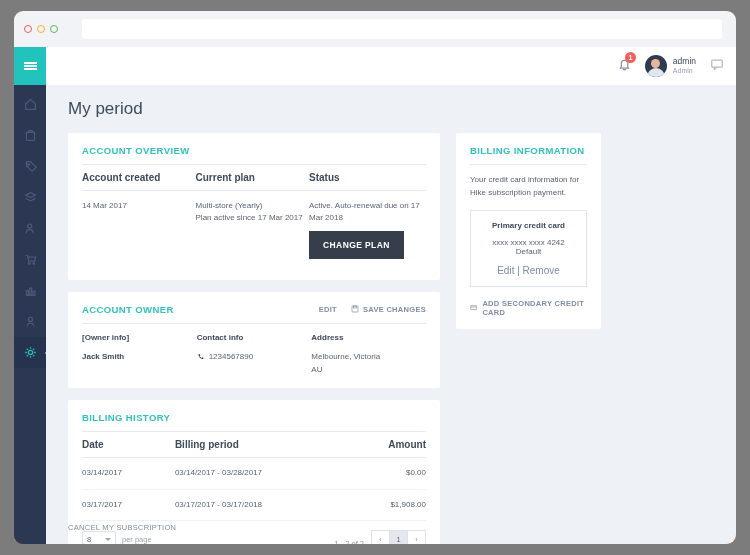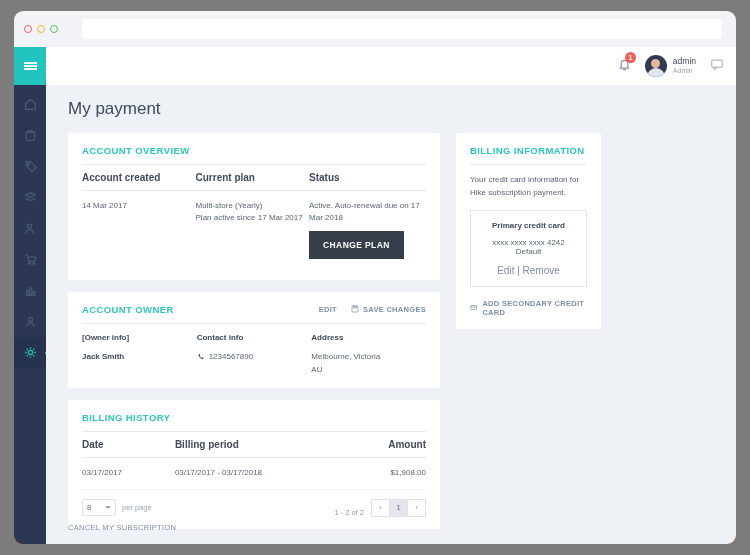--- a/index.html
+++ b/index.html
@@ -270,21 +270,21 @@
         </div>
         <div class="chat">
           <svg viewBox="0 0 16 16">
               <rect x="2" y="3.5" width="12" height="8" rx="1"></rect>
               <path d="M5 11.5v2.5l3-2.5"></path>
             </svg>
         </div>
       </div>
 
       <div class="content">
-        <h1 class="pagetitle">My payment</h1>
+        <h1 class="pagetitle">My period</h1>
 
         <div class="cols">
           <div class="colL">
 
             <div class="card">
               <div class="cardhead">
                 <div class="ctitle">ACCOUNT OVERVIEW</div>
               </div>
               <table class="ov">
                 <tbody>
@@ -349,20 +349,25 @@
                 <div class="ctitle">BILLING HISTORY</div>
               </div>
               <table class="bh">
                 <tbody>
                     <tr>
                   <th style="width:27%">Date</th>
                   <th>Billing period</th>
                   <th class="r">Amount</th>
                 </tr>
                 <tr>
+                  <td>03/14/2017</td>
+                  <td>03/14/2017 - 03/28/2017</td>
+                  <td class="r">$0.00</td>
+                </tr>
+                <tr>
                   <td>03/17/2017</td>
                   <td>03/17/2017 - 03/17/2018</td>
                   <td class="r">$1,908.00</td>
                 </tr>
               </tbody>
                 </table>
               <div class="pager">
                 <div class="perpage">
                   <div class="sel">
                     <span>8</span>

